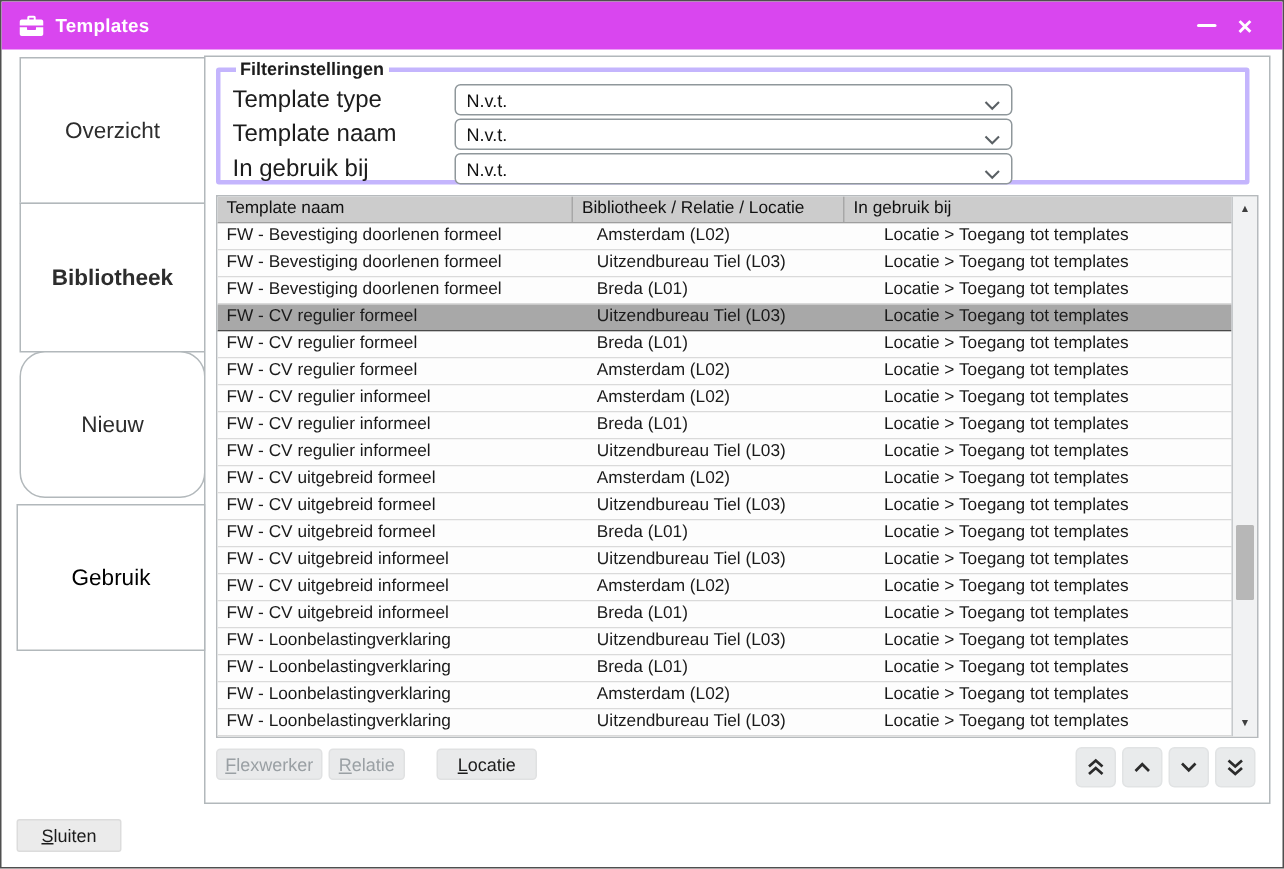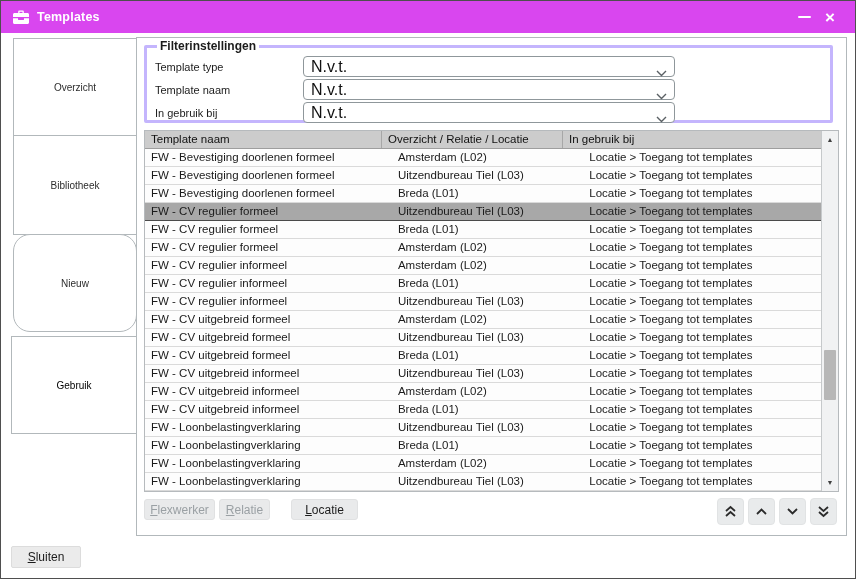--- a/index.html
+++ b/index.html
@@ -10,35 +10,35 @@
 
   
   .titlebar{position:absolute;left:0;top:0;right:0;height:28px;background:#d946ef;display:flex;align-items:center;padding:16px 12px;color:#ffffff;}
   .titlebar .ticon{display:flex;align-items:center;margin-right:8px;}
   .titlebar .ttext{font-size:12.5px;font-weight:bold;letter-spacing:.2px;flex:1;}
   .winbtn{width:26px;height:22px;display:flex;align-items:center;justify-content:center;color:#ffffff;cursor:default;}
   .winbtn.min .bar{width:13px;height:2px;background:#ffffff;border-radius:1px;}
   .winbtn.close{font-size:17px;font-weight:bold;line-height:1;}
 
   
-  .tab{position:absolute;left:12px;width:124px;background:#ffffff;border:1px solid #b2b8bb;display:flex;align-items:center;justify-content:center;font-size:10px;color:#2d2d2d;cursor:default;}
+  .tab{position:absolute;left:12px;width:124px;background:#ffffff;border:1px solid #b2b8bb;display:flex;align-items:center;justify-content:center;font-size:15px;color:#2d2d2d;cursor:default;}
   .tab-0{top:37px;height:98px;}
-  .tab-1{top:134px;height:100px;}
+  .tab-1{top:134px;height:100px;font-weight:bold;}
   .tab-2{top:233px;height:98px;border-radius:17px;}
   .tab.active{left:10px;width:126px;top:335px;height:98px;font-weight:normal;color:#000;z-index:3;}
 
   
   .panel{position:absolute;left:135px;top:36px;width:711px;height:499px;border:1px solid #b2b8bb;background:#ffffff;}
 
   
   fieldset.filters{position:absolute;left:7px;top:1px;width:689px;height:84px;margin:0;border:3px solid #c4b5fd;border-radius:2px;padding:3px 0 0 8px;}
   fieldset.filters legend{font-size:12px;font-weight:bold;color:#1c1c1c;padding:0 3px;margin-left:2px;}
   .frow{display:flex;align-items:center;height:21px;margin-bottom:2px;}
-  .flabel{width:148px;font-size:11px;color:#1c1c1c;}
-  .selectbox{position:relative;width:372px;height:21px;border:1px solid #8f979b;border-radius:4px;background:#ffffff;display:flex;align-items:center;padding:0 22px 0 7px;font-size:16px;color:#111;cursor:default;}
+  .flabel{width:148px;font-size:16px;color:#1c1c1c;}
+  .selectbox{position:relative;width:372px;height:21px;border:1px solid #8f979b;border-radius:4px;background:#ffffff;display:flex;align-items:center;padding:0 22px 0 7px;font-size:12px;color:#111;cursor:default;}
   .selectbox .chev{position:absolute;right:7px;top:6px;}
 
   
   .gridtable{position:absolute;left:7px;top:92px;width:695px;height:362px;border:1px solid #b6babd;background:#fdfdfd;overflow:hidden;}
   .thead{display:flex;height:18px;background:#cccccc;border-bottom:1px solid #9e9e9e;}
   .thead .tcell{font-size:11.5px;color:#111;border-right:1px solid #a7a7a7;}
   .tcell{padding:2px 0 0 6px;white-space:nowrap;overflow:hidden;}
   .c0{width:237px;}
   .c1{width:181px;}
   .c2{width:257px;border-right:none !important;}
@@ -133,21 +133,21 @@
                 <polyline points="1,1 5.5,5.5 10,1" fill="none" stroke="#5a6064" stroke-width="1.4"></polyline>
               </svg>
           </span>
         </div>
       </div>
     </fieldset>
 
     <div class="gridtable">
       <div class="thead">
         <div class="tcell c0">Template naam</div>
-        <div class="tcell c1">Overzicht / Relatie / Locatie</div>
+        <div class="tcell c1">Bibliotheek / Relatie / Locatie</div>
         <div class="tcell c2">In gebruik bij</div>
       </div>
       <div id="tbody">
           <div class="trow">
             <div class="tcell c0">FW - Bevestiging doorlenen formeel</div>
             <div class="tcell c1">Amsterdam (L02)</div>
             <div class="tcell c2">Locatie &gt; Toegang tot templates</div>
           </div>
           <div class="trow">
             <div class="tcell c0">FW - Bevestiging doorlenen formeel</div>

